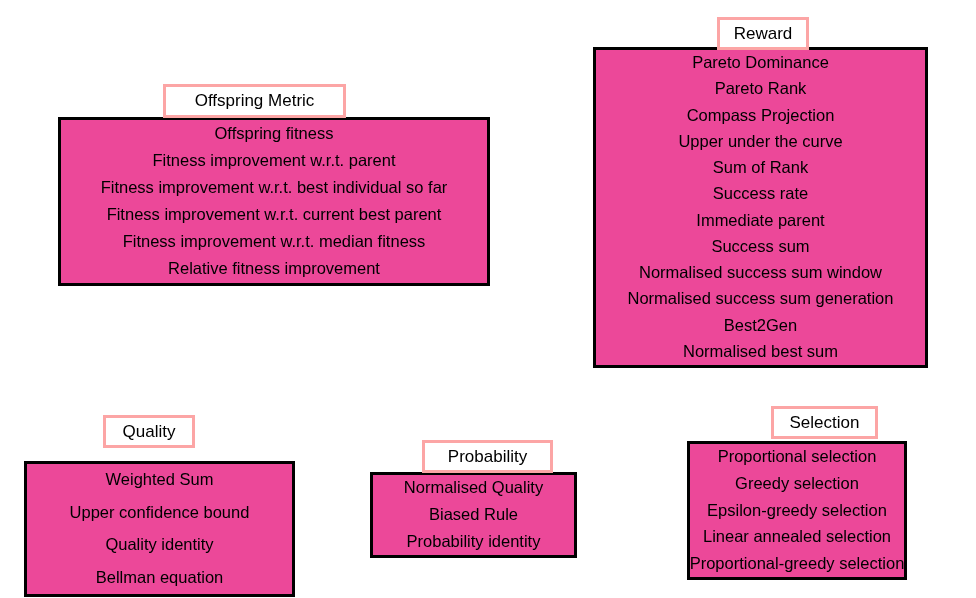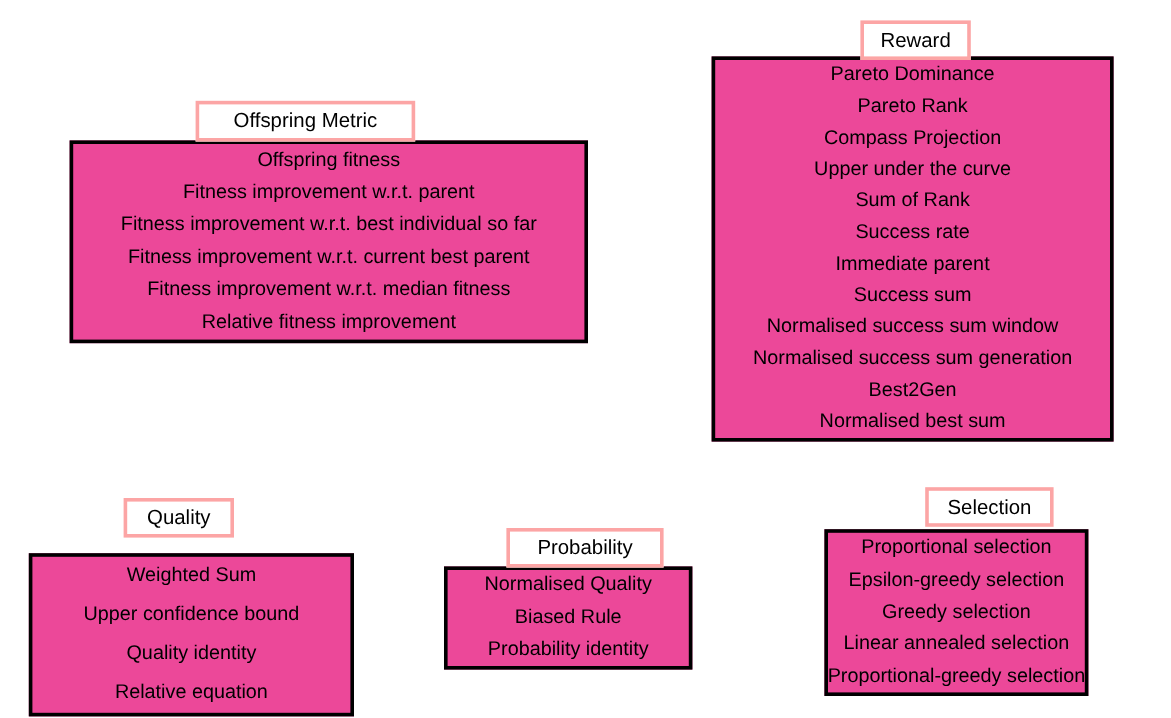--- a/index.html
+++ b/index.html
@@ -75,32 +75,32 @@
     <div class="item">Normalised success sum generation</div>
     <div class="item">Best2Gen</div>
     <div class="item">Normalised best sum</div>
   </div>
 
   <div class="title-box" style="left:103px; top:415px; width:92px; height:33px;">Quality</div>
   <div class="main-box" style="left:24px; top:447px; width:271px; height:136px;margin-top:14px;">
     <div class="item">Weighted Sum</div>
     <div class="item">Upper confidence bound</div>
     <div class="item">Quality identity</div>
-    <div class="item">Relative equation</div>
+    <div class="item">Bellman equation</div>
   </div>
 
   <div class="title-box" style="left:422px; top:440px; width:131px; height:33px;">Probability</div>
   <div class="main-box" style="left:370px; top:472px; width:207px; height:86px;">
     <div class="item">Normalised Quality</div>
     <div class="item">Biased Rule</div>
     <div class="item">Probability identity</div>
   </div>
 
   <div class="title-box" style="left:771px; top:406px; width:107px; height:33px;">Selection</div>
   <div class="main-box" style="left:687px; top:441px; width:220px; height:139px;">
     <div class="item">Proportional selection</div>
+    <div class="item">Greedy selection</div>
     <div class="item">Epsilon-greedy selection</div>
-    <div class="item">Greedy selection</div>
     <div class="item">Linear annealed selection</div>
     <div class="item">Proportional-greedy selection</div>
   </div>
 
 </div>
 
 </body></html>

